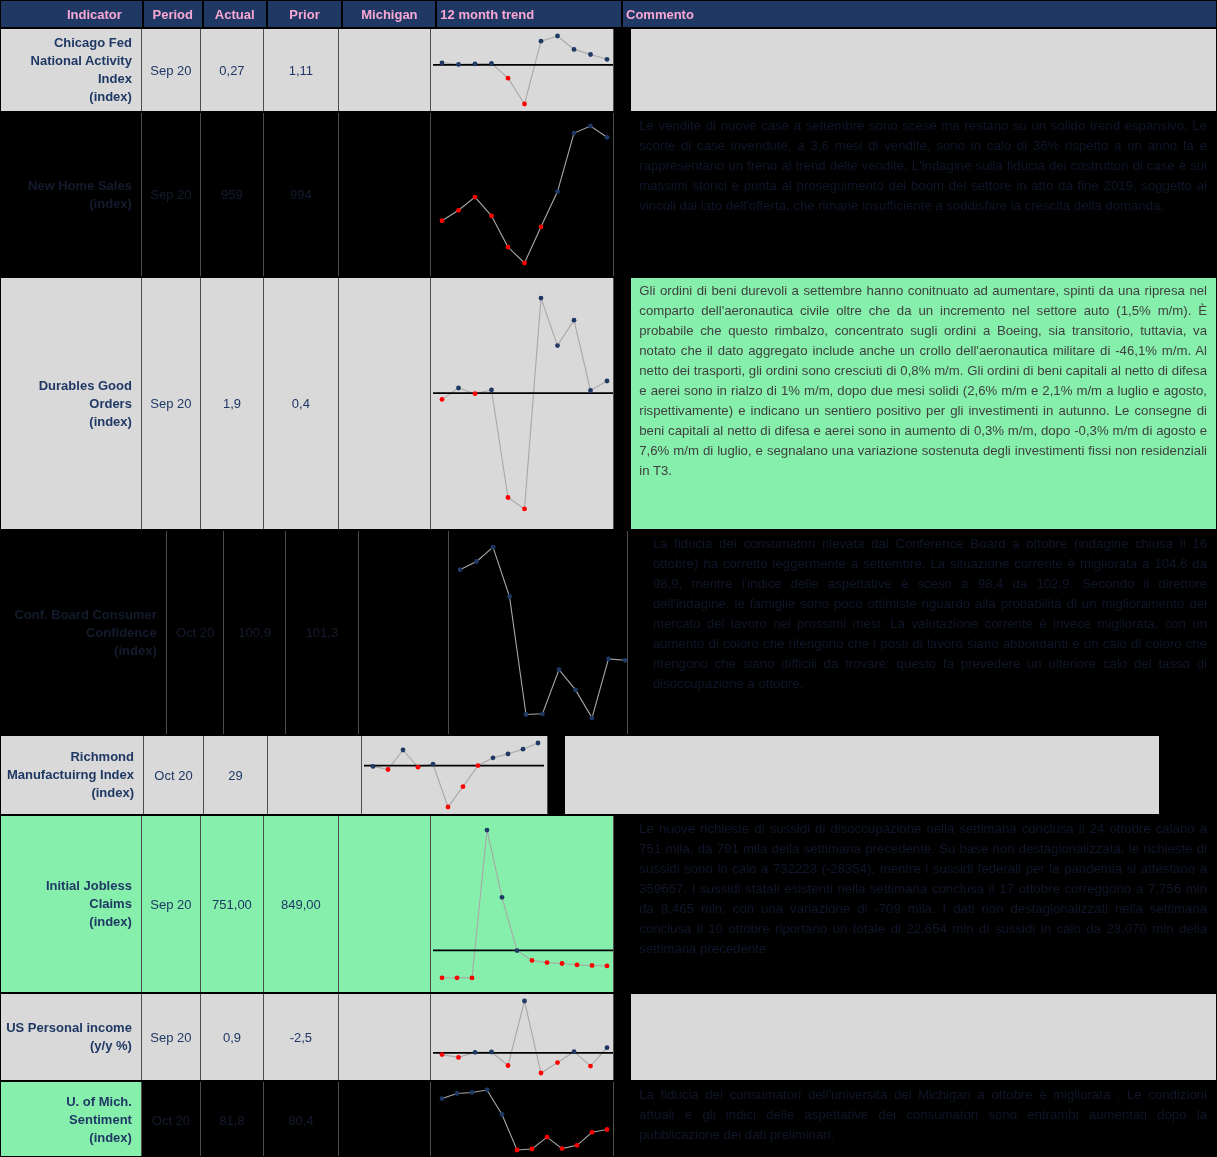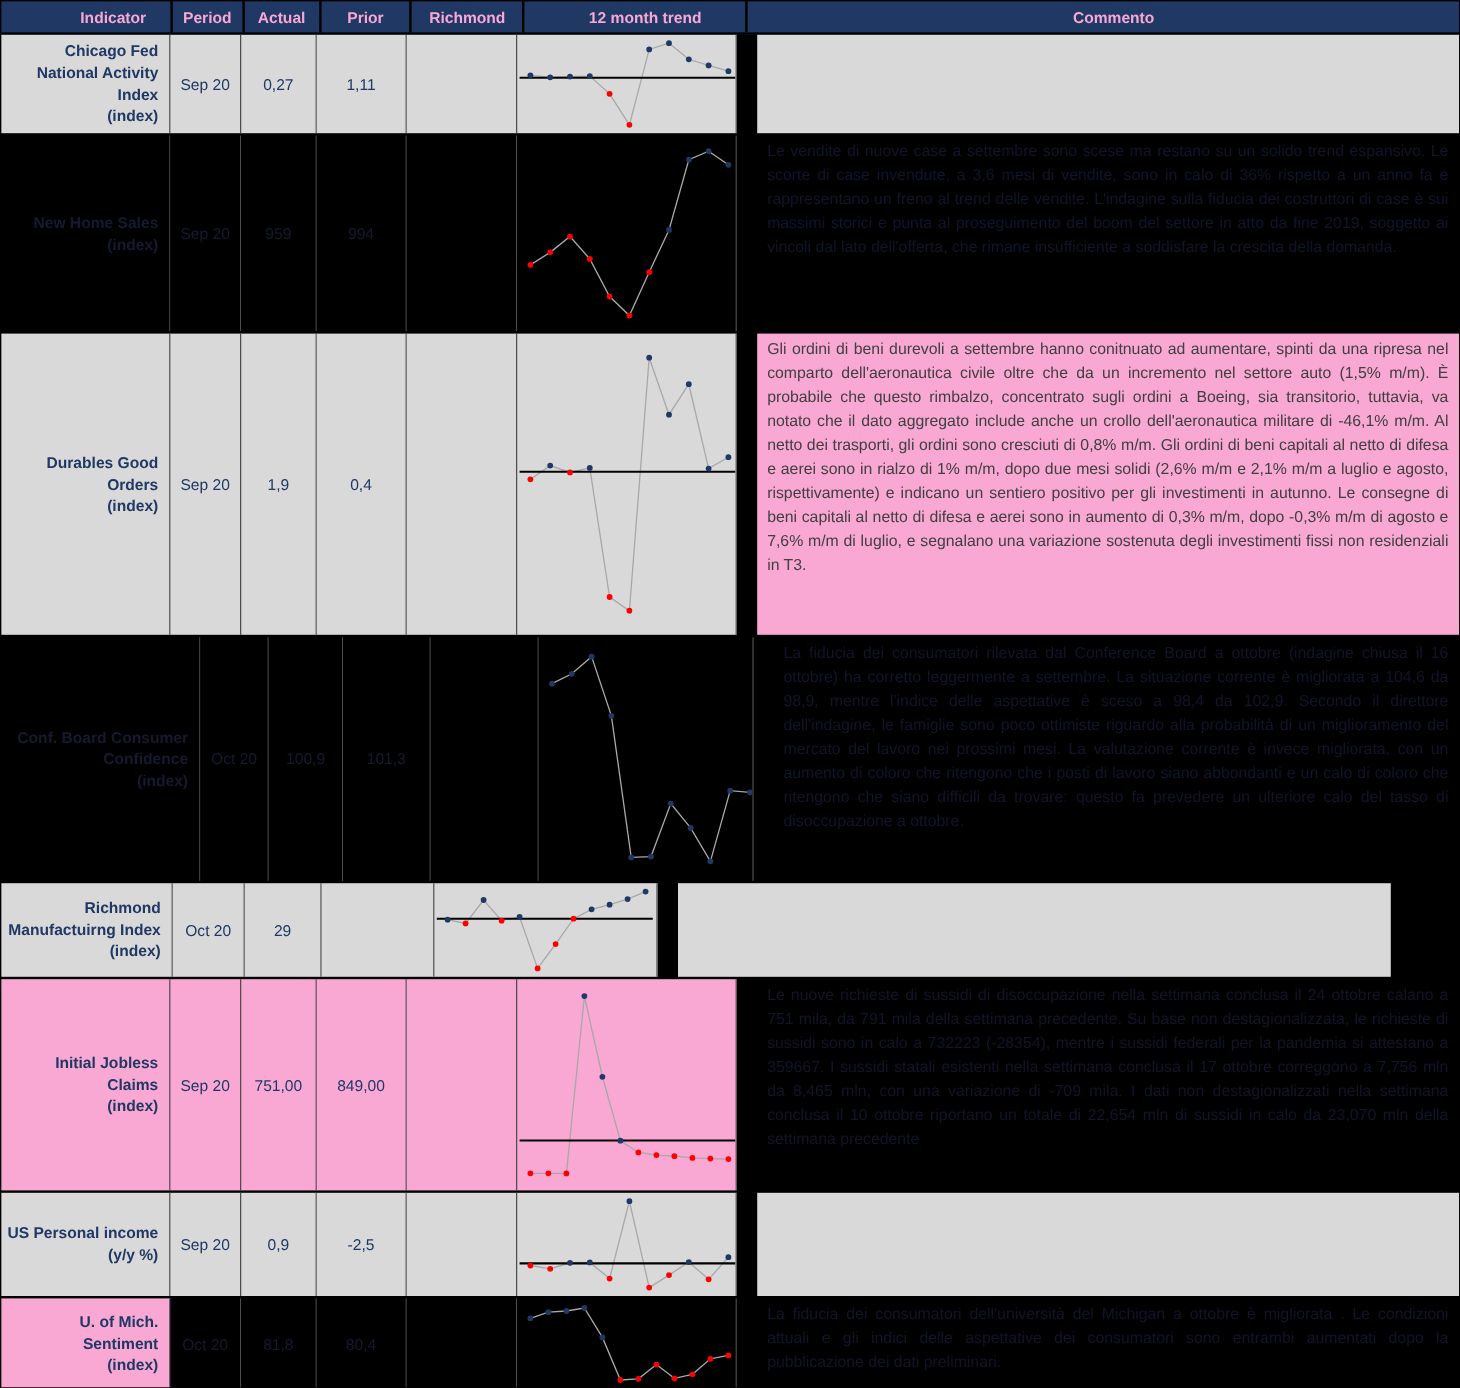--- a/index.html
+++ b/index.html
@@ -6,24 +6,24 @@
   body{font-family:"Liberation Sans", sans-serif; -webkit-font-smoothing:antialiased;}
   #app{width:1217px;height:1157px;border:1px solid #000;box-sizing:border-box;overflow:hidden;background:#000;}
   .row{display:flex;width:100%;box-sizing:border-box;border-bottom:2px solid #000;}
   .row:last-child{border-bottom:none;}
   .cell{box-sizing:border-box;border-right:1px solid #4d4d4d;overflow:hidden;display:flex;}
   .cell:last-child{border-right:none;}
   
   .header-row{background:#1F3864;border-bottom:2px solid #000;}
   .hcell{border-right:2px solid #000;color:#f9a8d4;font-weight:bold;font-size:13px;align-items:center;justify-content:center;}
   .hcell.align-right{justify-content:flex-end;padding-right:20px;}
-  .hcell.align-left{justify-content:center;padding-left:17px;}
+  .hcell.align-left{justify-content:flex-start;padding-left:3px;}
   
   .bg-gray{background:#D9D9D9;}
-  .bg-white{background:#f9a8d4;}
+  .bg-white{background:#86efac;}
   .bg-black{background:#000000;}
   
   .ind{flex-direction:column;align-items:flex-end;justify-content:center;padding:2px 9px 2px 4px;}
   .ind span{display:block;text-align:right;font-weight:bold;font-size:13px;line-height:18px;color:#1F3864;}
   .ind.hidden span{color:#151b2e;}
   
   .val{align-items:center;justify-content:center;font-size:13px;color:#1F3864;}
   .val.hidden{color:#151b2e;}
   
   .trend{align-items:center;justify-content:center;padding:0;}
@@ -42,21 +42,21 @@
       <div class="cell hcell " style="width: 60px;">
         <span>Period</span>
       </div>
       <div class="cell hcell " style="width: 64px;">
         <span>Actual</span>
       </div>
       <div class="cell hcell " style="width: 76px;">
         <span>Prior</span>
       </div>
       <div class="cell hcell " style="width: 94px;">
-        <span>Richmond</span>
+        <span>Michigan</span>
       </div>
       <div class="cell hcell align-left" style="width: 186px;">
         <span>12 month trend</span>
       </div>
       <div class="cell hcell align-left" style="width: 594px;">
         <span>Commento</span>
       </div>
     </div>
     <div class="row" style="height: 84px;">
       <div class="cell ind bg-gray" style="width: 143px;">

